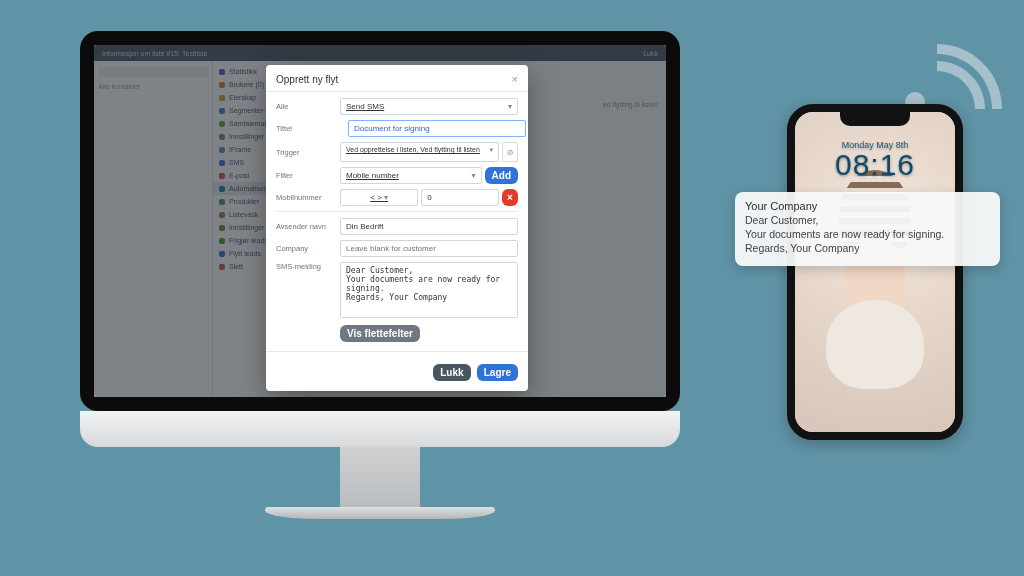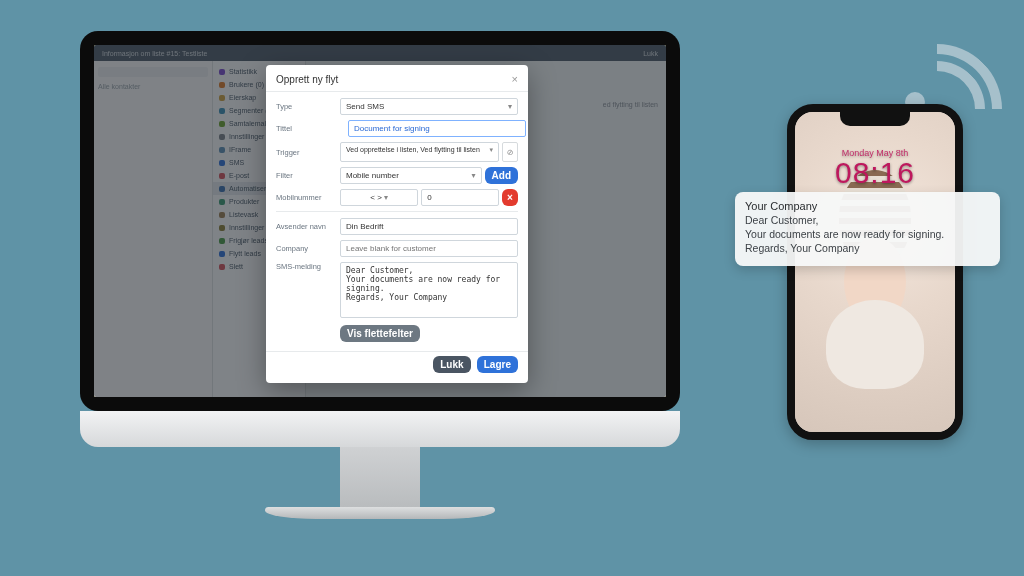--- a/index.html
+++ b/index.html
@@ -26,47 +26,47 @@
   
   .modal{position:absolute;left:172px;top:20px;width:262px;background:#fff;border-radius:4px;box-shadow:0 8px 28px rgba(0,0,0,.35);font-size:8px;color:#555;}
   .modal .mhead{display:flex;justify-content:space-between;align-items:center;padding:8px 10px 6px;border-bottom:1px solid #e7eaec;}
   .modal .mhead .title{font-size:10px;color:#333;}
   .modal .mhead .x{color:#999;font-size:11px;cursor:pointer;}
   .modal .mbody{padding:6px 10px 4px;}
   .row{display:flex;align-items:center;margin-bottom:5px;gap:6px;}
   .row .lab{width:58px;color:#6a7580;font-size:7.5px;}
   .row .ctrl{flex:1;}
   .inp{width:100%;box-sizing:border-box;border:1px solid #cfd6dc;border-radius:2px;padding:3px 5px;font-size:8px;background:#fff;color:#333;}
-  .sel{background:#fff;}
+  .sel{background:#fff;text-decoration:underline;}
   .pair{display:flex;gap:3px;}
   .blue-outline{color:#2a69d4;margin-left:8px;}
   .trigger-x{width:14px;height:18px;border:1px solid #d6dadd;border-radius:2px;display:flex;align-items:center;justify-content:center;color:#888;font-size:8px;}
   .btn{border:none;border-radius:6px;padding:3px 7px;font-size:10px;cursor:pointer;font-weight:bold;}
   .btn-add{background:#2f72d9;color:#fff;}
   .btn-del{background:#e33b2e;color:#fff;width:16px;padding:3px 0;}
   .mob-row .ctrl{display:flex;gap:3px;}
   .mob-row .opsel{width:44%;text-align:center;}
   .mob-row .opval{flex:1;}
   .ta{height:56px;resize:none;}
   .toggle{width:26px;height:13px;border-radius:8px;background:#2f72d9;position:relative;}
   .toggle::after{content:"";position:absolute;right:1px;top:1px;width:11px;height:11px;background:#fff;border-radius:50%;}
   .btn-grey{background:#6d7882;color:#fff;}
-  .mfoot{padding:4px 10px 10px;text-align:right;border-top:1px solid #e7eaec;}
+  .mfoot{padding:12px 10px 10px;text-align:right;border-top:1px solid #e7eaec;}
   .btn-lukk{background:#4a5562;color:#fff;margin-right:4px;}
   .btn-lagre{background:#2f72d9;color:#fff;}
 
   
   .phone{position:absolute;left:787px;top:104px;width:160px;height:320px;border:8px solid #111;border-radius:26px;background:#d9cfc7;overflow:hidden;box-shadow:0 4px 14px rgba(0,0,0,.25);}
   .phone .notch{position:absolute;top:0;left:50%;transform:translateX(-50%);width:70px;height:14px;background:#111;border-radius:0 0 10px 10px;z-index:5;}
   .phone .wall{position:absolute;inset:0;background:radial-gradient(circle at 55% 35%,#f3e6dc 0%,#e8d8cc 40%,#d6c6ba 100%);}
   .phone .baby{position:absolute;left:10%;top:18%;width:80%;height:70%;}
   .phone .baby .hat{position:absolute;left:22%;top:0;width:56%;height:42%;border-radius:55% 55% 48% 48%;background:repeating-linear-gradient(180deg,#8a6a52 0 6px,#e9e0d5 6px 12px);}
   .phone .baby .face{position:absolute;left:26%;top:30%;width:48%;height:40%;border-radius:50%;background:#f1d7c6;}
   .phone .baby .body{position:absolute;left:12%;top:58%;width:76%;height:40%;border-radius:50% 50% 40% 40%;background:#efe8e1;}
-  .phone .datetime{position:absolute;top:36px;width:100%;text-align:center;color:#be185d;text-shadow:0 1px 3px rgba(0,0,0,.4);}
+  .phone .datetime{position:absolute;top:28px;width:100%;text-align:center;color:#0c4a6e;text-shadow:0 1px 3px rgba(0,0,0,.4);}
   .phone .datetime .d{font-size:9px;opacity:.9;}
   .phone .datetime .t{font-size:30px;font-weight:300;letter-spacing:1px;margin-top:-2px;}
 
   .notif{position:absolute;left:735px;top:192px;width:245px;background:rgba(247,248,248,.95);border-radius:8px;padding:8px 10px 10px;box-shadow:0 4px 12px rgba(0,0,0,.18);font-size:11px;color:#2a2d30;}
   .notif .nh{display:flex;align-items:center;gap:6px;margin-bottom:4px;}
   .notif .nicon{width:16px;height:16px;background:#34c759;border-radius:4px;position:relative;}
   .notif .nicon::after{content:"";position:absolute;left:4px;top:5px;width:8px;height:6px;background:#fff;border-radius:3px;}
   .notif .napp{color:#7a7f84;font-size:10px;letter-spacing:.5px;}
   .notif .ntime{margin-left:auto;color:#8a8f94;font-size:10px;}
   .notif .nt{font-weight:400;margin-bottom:1px;}
@@ -174,21 +174,21 @@
       </div>
       <div class="dim"></div>
 
       <div class="modal">
         <div class="mhead">
           <span class="title">Opprett ny flyt</span>
           <span class="x">×</span>
         </div>
         <div class="mbody">
           <div class="row">
-            <div class="lab">Type</div>
+            <div class="lab">Alle</div>
             <div class="ctrl">
                 <div class="inp sel"><span>Send SMS</span><span style="float:right;color:#888;">▾</span></div>
               </div>
           </div>
           <div class="row">
             <div class="lab">Tittel</div>
             <div class="ctrl"><input class="inp blue-outline" style="border-color: rgb(127, 178, 255);" value="Document for signing"></div>
           </div>
           <div class="row">
             <div class="lab">Trigger</div>

